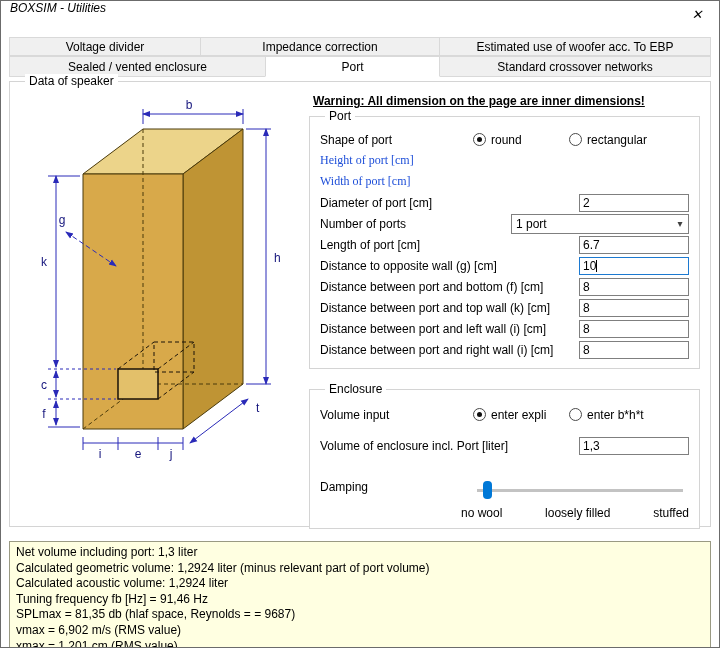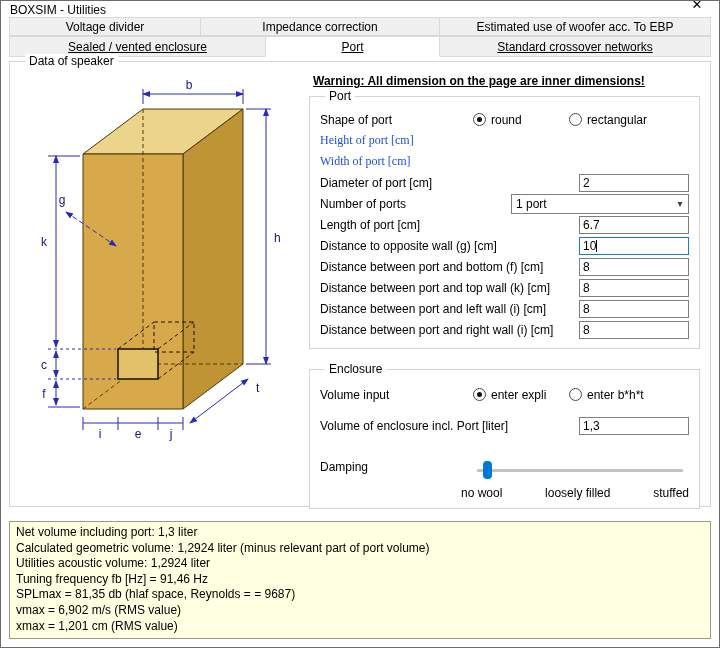--- a/index.html
+++ b/index.html
@@ -2,29 +2,29 @@
 <html><head>
 <meta charset="utf-8">
 <style>
   * { margin:0; padding:0; box-sizing:border-box; }
   html,body { background:#ffffff; }
   body { font-family:"Liberation Sans", sans-serif; font-size:12px; color:#000; }
 
   .window { width:720px; height:648px; border:1px solid #6b6b6b; background:#fff; position:relative; overflow:hidden; }
 
   
-  .titlebar { height:16px; display:flex; align-items:flex-end; padding-left:9px; background:#fff; }
+  .titlebar { height:36px; display:flex; align-items:flex-start; padding-left:9px; background:#fff;font-style:italic; }
   .titlebar .title { font-size:12px; }
   .titlebar .close { margin-left:auto; width:44px; height:26px; display:flex; align-items:center; justify-content:center; font-size:13px; cursor:default; }
 
   
   .tabrow { display:flex; padding:0 8px; }
   .tab { background:#f0f0f0; border:1px solid #d9d9d9; display:flex; align-items:center; justify-content:center; font-size:12px; height:19px; margin-left:-1px; }
   .tab:first-child { margin-left:0; }
-  .tabrow.r2 .tab { height:21px;text-decoration:underline; }
+  .tabrow.r2 .tab { height:21px; }
   .tabrow.r2 .tab.active { background:#fff; border-bottom:1px solid #fff; position:relative; z-index:2; }
   .r1-t0 { width:192px; } .r1-t1 { width:240px; } .r1-t2 { width:272px; }
   .r2-t0 { width:257px; } .r2-t1 { width:175px; } .r2-t2 { width:272px; }
 
   .main { padding:0 8px; }
 
   .group { border:1px solid #d4d4d4; position:relative; background:#fff; }
   .group-label { position:absolute; top:-8px; left:15px; background:#fff; padding:0 4px; font-size:12px; }
 
   .speaker-group { height:446px; margin-top:4px; display:flex; padding:12px 10px 8px 8px; }
@@ -272,21 +272,21 @@
               </span>
             </span>
           </div>
         </div>
       </div>
     </div>
 
     <div class="results">
       <div>Net volume including port: 1,3 liter</div>
       <div>Calculated geometric volume: 1,2924 liter (minus relevant part of port volume)</div>
-      <div>Utilities acoustic volume: 1,2924 liter</div>
+      <div>Calculated acoustic volume: 1,2924 liter</div>
       <div>Tuning frequency fb [Hz] = 91,46 Hz</div>
       <div>SPLmax = 81,35 db (hlaf space, Reynolds =  = 9687)</div>
       <div>vmax = 6,902 m/s (RMS value)</div>
       <div>xmax = 1,201 cm (RMS value)</div>
     </div>
 
   </div>
 </div>
 
 </body></html>

